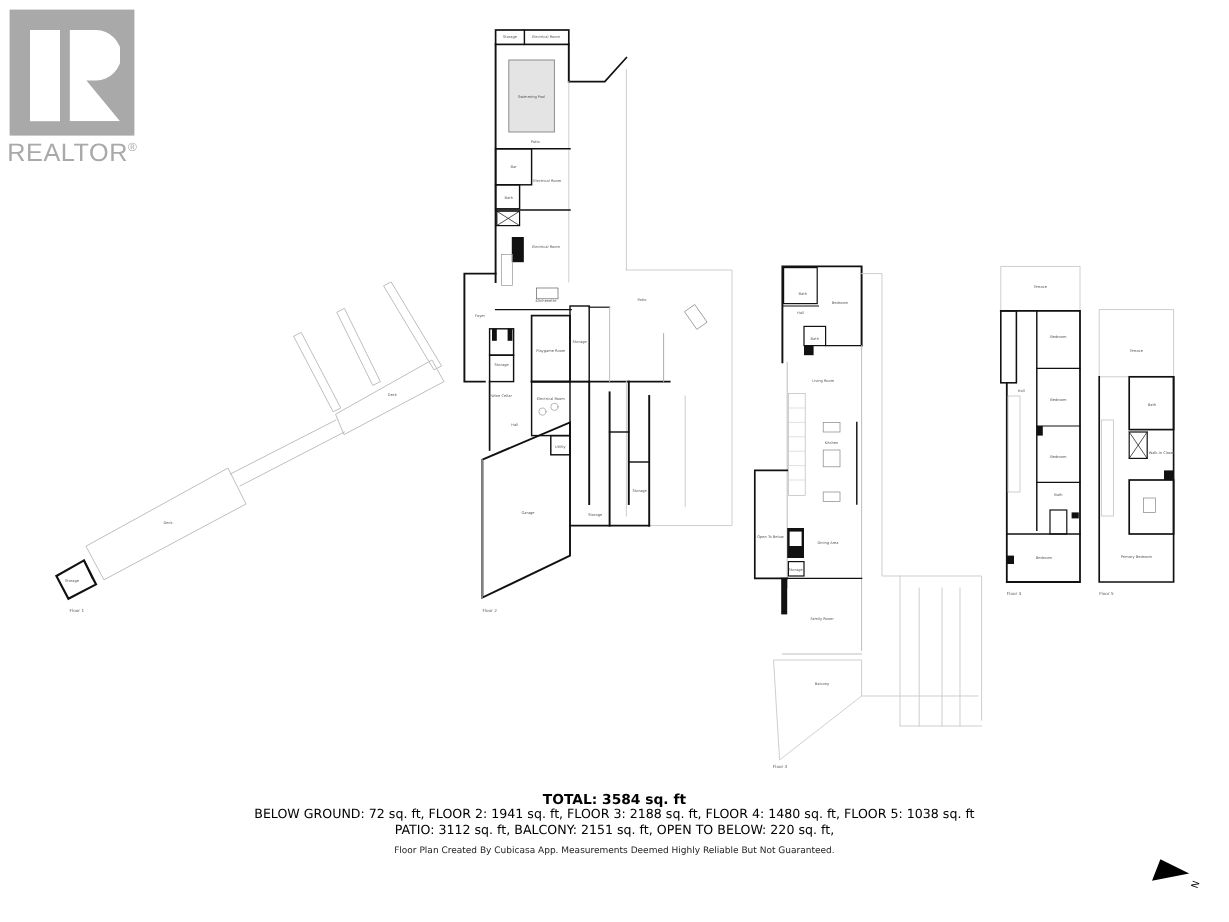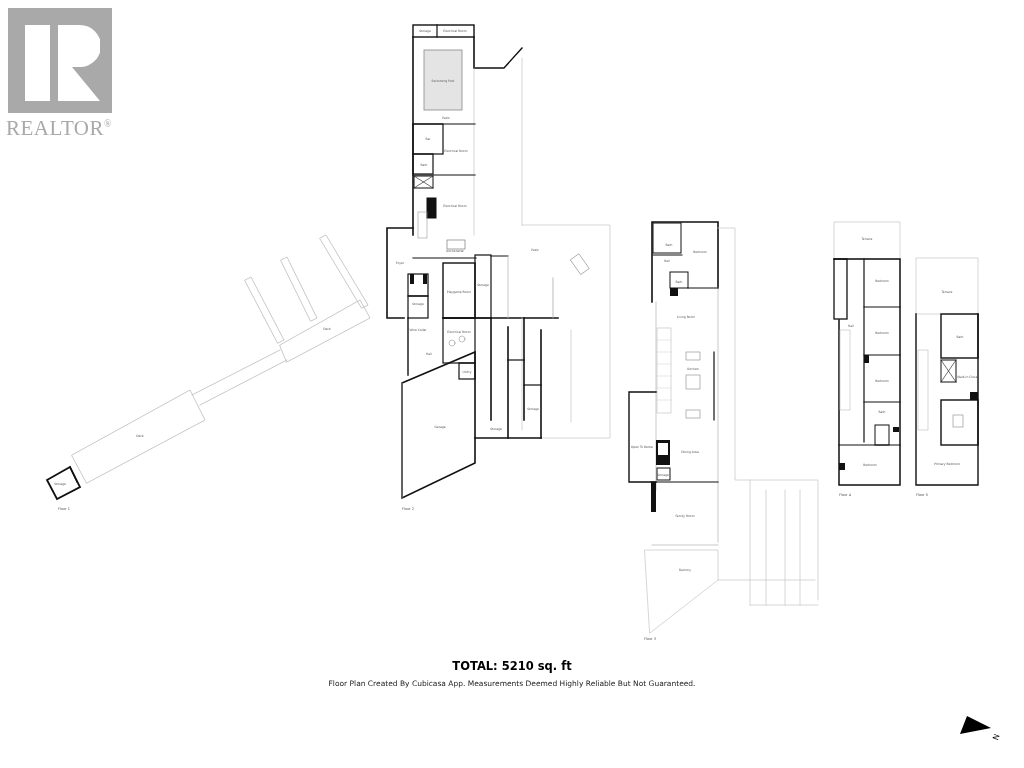--- a/index.html
+++ b/index.html
@@ -1,21 +1,21 @@
 <!DOCTYPE html>
 <html><head>
 <meta charset="utf-8">
 <style>
   html, body { margin: 0; padding: 0; background: #ffffff; }
   body { width: 1024px; height: 768px; position: relative; overflow: hidden; font-family: "DejaVu Sans", sans-serif; }
   .logo { position: absolute; left: 4px; top: 6px; width: 116px; height: 135px; }
   .logo-box { position: absolute; left: 4px; top: 2px; width: 104px; height: 105px; background: #a9a9a9; }
   .logo-i { position: absolute; left: 17px; top: 17px; width: 25px; height: 76px; background: #fff; }
   .logo-r { position: absolute; left: 50px; top: 17px; width: 42px; height: 76px; }
-  .logo-text { position: absolute; left: 2px; top: 110px; font-family: Liberation Serif, serif; font-size: 21px; color: #a9a9a9; letter-spacing: 0.5px; }
+  .logo-text { position: absolute; left: 2px; top: 110px; font-family: Liberation Sans, sans-serif; font-size: 21px; color: #a9a9a9; letter-spacing: 0.5px; }
   .logo-reg { font-size: 10px; vertical-align: super; }
   svg.plan { position: absolute; left: 0; top: 0; width: 1024px; height: 650px; }
   .room-label { font-family: "DejaVu Sans", sans-serif; font-size: 3px; fill: #555; text-anchor: middle; }
   .floor-label { font-family: "DejaVu Sans", sans-serif; font-size: 3.5px; fill: #555; }
   .summary { position: absolute; left: 0; top: 660px; width: 1024px; text-align: center; font-family: "DejaVu Sans", sans-serif; color: #000; }
   .summary .total { font-weight: bold; font-size: 11.5px; line-height: 13px; }
   .summary .line { font-size: 10.5px; line-height: 12.5px; }
   .summary .credit { font-size: 7.5px; line-height: 10px; margin-top: 6px; color: #222; }
   .compass { position: absolute; left: 955px; top: 712px; width: 50px; height: 40px; }
 </style>
@@ -237,20 +237,22 @@
       <rect x="941" y="400" width="37" height="45" stroke="#111" stroke-width="1.4"></rect>
       <rect x="953" y="415" width="10" height="12" stroke="#888" stroke-width="0.6"></rect>
       <text class="room-label" x="947" y="465">Primary Bedroom</text>
       <rect x="918" y="350" width="10" height="80" stroke="#bbb" stroke-width="0.6"></rect>
       <text class="floor-label" x="916" y="496">Floor 5</text>
     </g>
   </g>
 </svg>
 
 <div class="summary">
-  <div class="total">TOTAL: 5210 sq. ft</div>
+  <div class="total">TOTAL: 3584 sq. ft</div>
+  <div class="line">BELOW GROUND: 72 sq. ft, FLOOR 2: 1941 sq. ft, FLOOR 3: 2188 sq. ft, FLOOR 4: 1480 sq. ft, FLOOR 5: 1038 sq. ft</div>
+  <div class="line">PATIO: 3112 sq. ft, BALCONY: 2151 sq. ft, OPEN TO BELOW: 220 sq. ft,</div>
   <div class="credit">Floor Plan Created By Cubicasa App. Measurements Deemed Highly Reliable But Not Guaranteed.</div>
 </div>
 
 <svg class="compass" viewBox="0 0 50 40">
   <polygon points="12,4 5,22 36,16" fill="#000"></polygon>
   <text x="38" y="28" font-family="DejaVu Sans, sans-serif" font-size="8" transform="rotate(-70 41 25)">N</text>
 </svg>
 
 </body></html>

